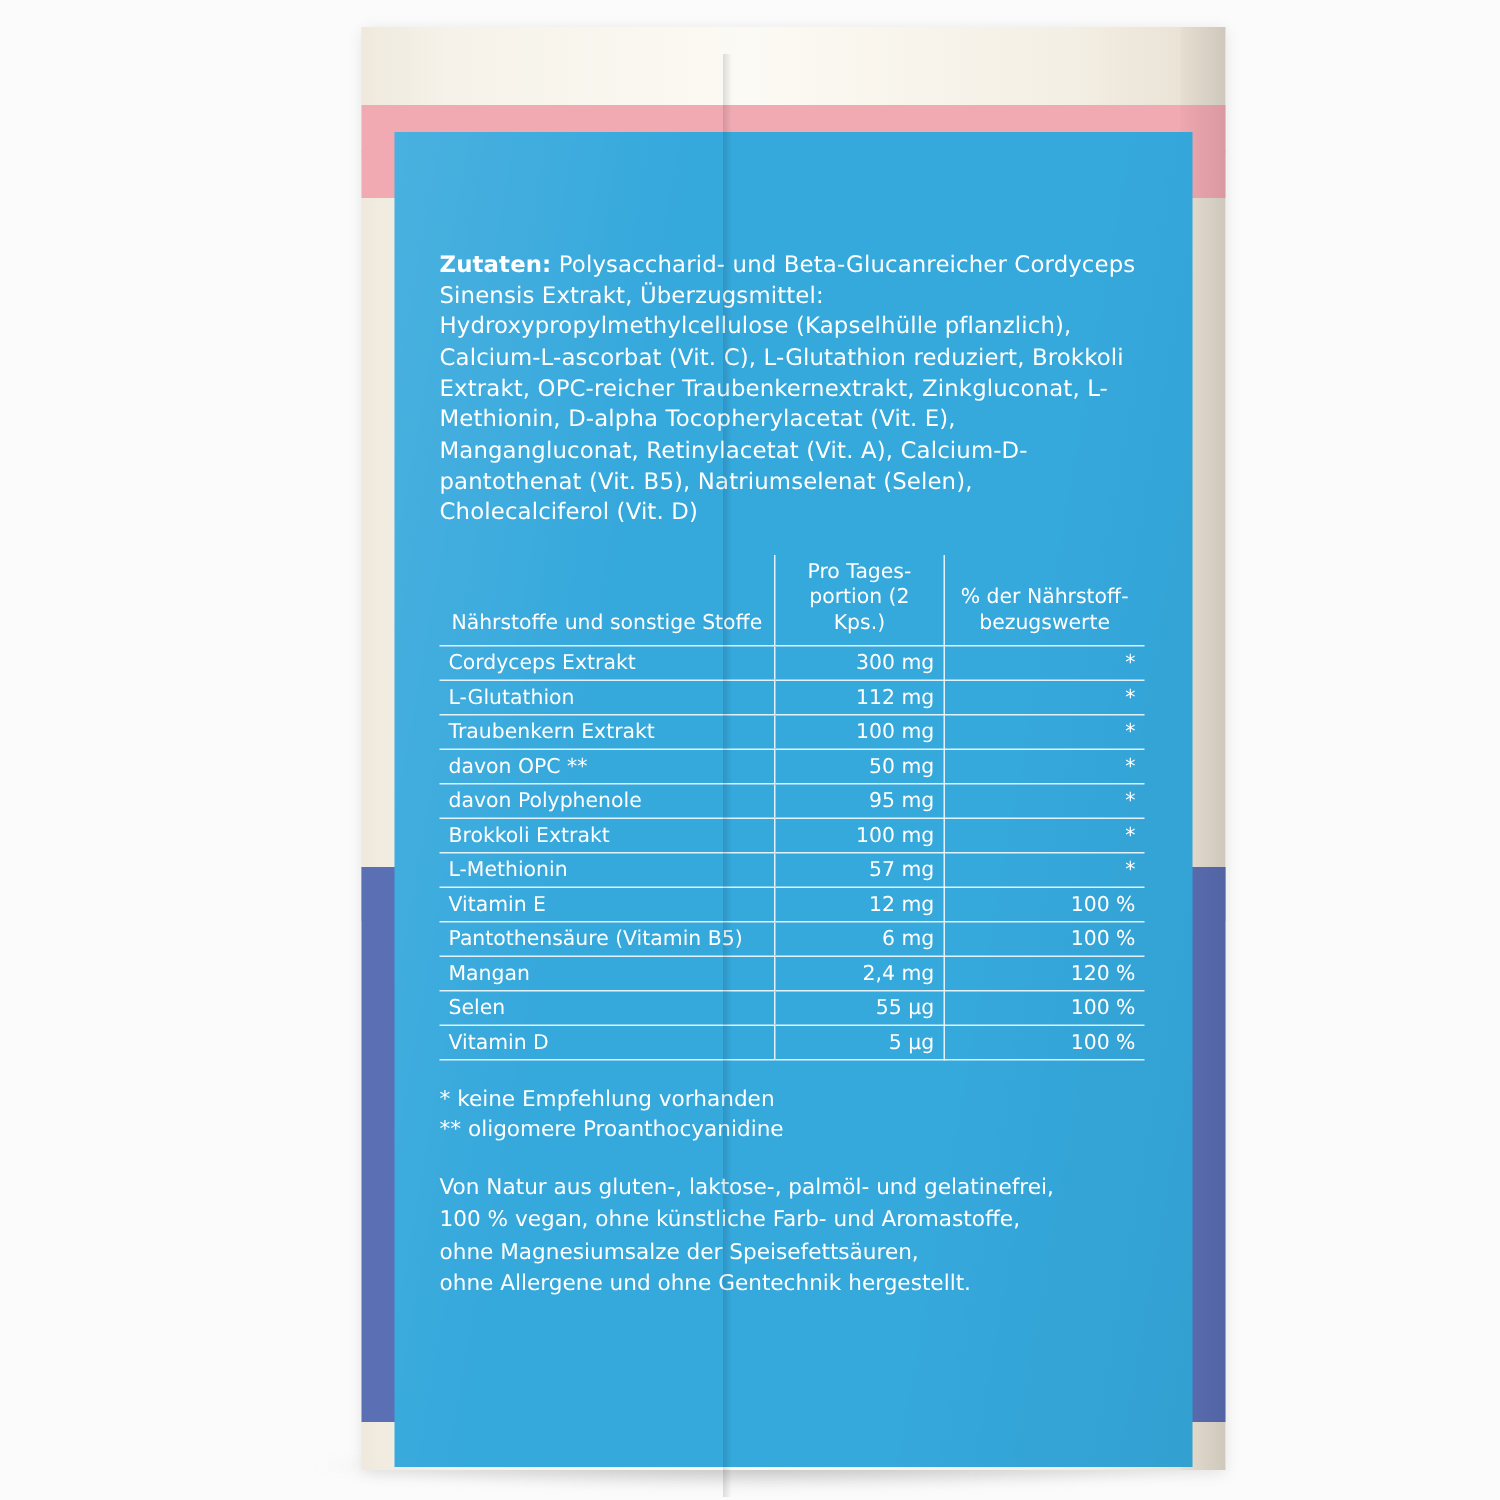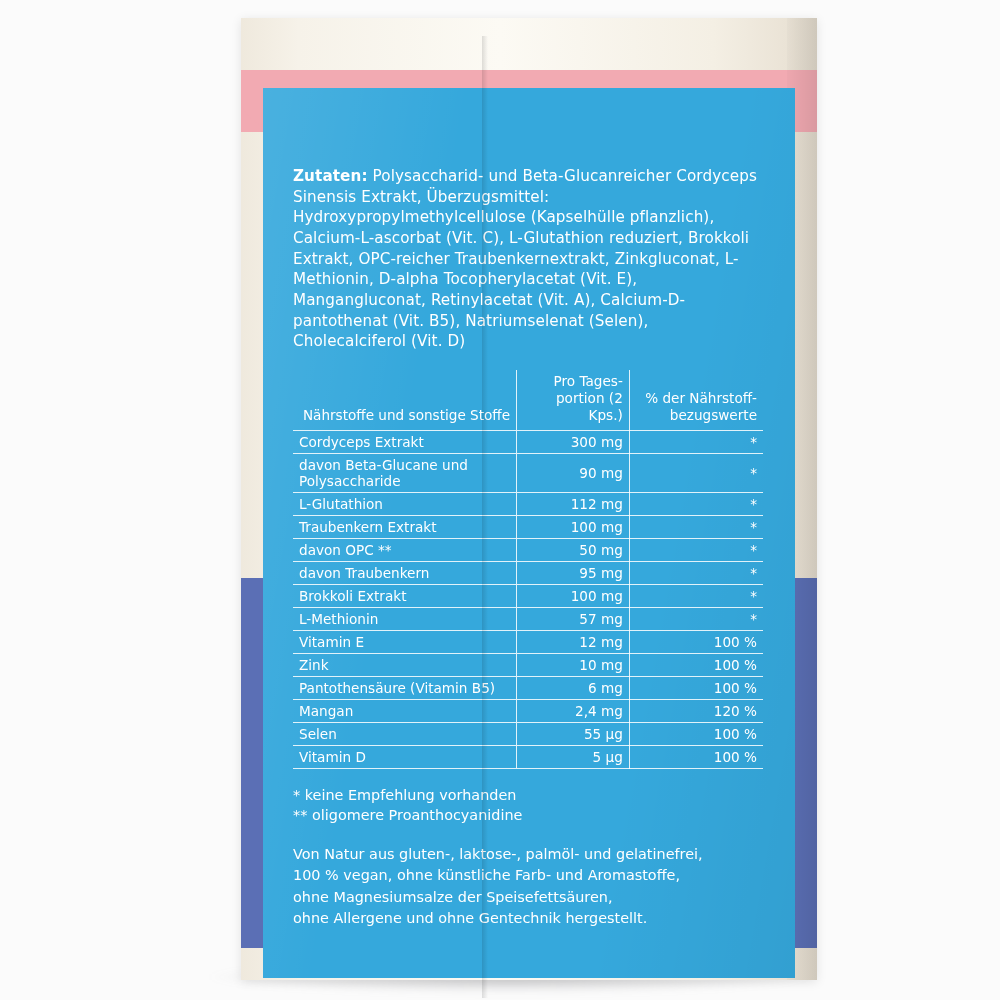--- a/index.html
+++ b/index.html
@@ -137,21 +137,21 @@
   }
   table.nutri th, table.nutri td {
     border-top: 1px solid rgba(255,255,255,0.85);
     border-bottom: 1px solid rgba(255,255,255,0.85);
     padding: 3px 6px;
     vertical-align: middle;
   }
   table.nutri th {
     border-top: none;
     font-weight: normal;
-    text-align: right;
+    text-align: center;
     padding-bottom: 6px;
     vertical-align: bottom;
     line-height: 1.25;
   }
   .col-a { width: 232px; }
   .col-b { width: 110px; text-align: center; }
   .col-c { width: 128px; text-align: center; }
   th.col-b, th.col-c { text-align: center; }
   td.col-b, td.col-c { text-align: right; }
   .vsep-b { border-left: 1px solid rgba(255,255,255,0.85); border-right: 1px solid rgba(255,255,255,0.85); }
@@ -213,62 +213,52 @@
               </th>
             </tr>
           </thead>
           <tbody id="nutri-body">
               <tr>
                 <td class="col-a">Cordyceps Extrakt</td>
                 <td class="col-b vsep-b">300 mg</td>
                 <td class="col-c">*</td>
               </tr>
               <tr>
-                <td class="col-a indent1">davon Beta-Glucane und Polysaccharide</td>
-                <td class="col-b vsep-b">90 mg</td>
-                <td class="col-c">*</td>
-              </tr>
-              <tr>
                 <td class="col-a">L-Glutathion</td>
                 <td class="col-b vsep-b">112 mg</td>
                 <td class="col-c">*</td>
               </tr>
               <tr>
                 <td class="col-a">Traubenkern Extrakt</td>
                 <td class="col-b vsep-b">100 mg</td>
                 <td class="col-c">*</td>
               </tr>
               <tr>
                 <td class="col-a indent1">davon OPC **</td>
                 <td class="col-b vsep-b">50 mg</td>
                 <td class="col-c">*</td>
               </tr>
               <tr>
-                <td class="col-a indent1">davon Traubenkern</td>
+                <td class="col-a indent1">davon Polyphenole</td>
                 <td class="col-b vsep-b">95 mg</td>
                 <td class="col-c">*</td>
               </tr>
               <tr>
                 <td class="col-a">Brokkoli Extrakt</td>
                 <td class="col-b vsep-b">100 mg</td>
                 <td class="col-c">*</td>
               </tr>
               <tr>
                 <td class="col-a">L-Methionin</td>
                 <td class="col-b vsep-b">57 mg</td>
                 <td class="col-c">*</td>
               </tr>
               <tr>
                 <td class="col-a">Vitamin E</td>
                 <td class="col-b vsep-b">12 mg</td>
-                <td class="col-c">100 %</td>
-              </tr>
-              <tr>
-                <td class="col-a">Zink</td>
-                <td class="col-b vsep-b">10 mg</td>
                 <td class="col-c">100 %</td>
               </tr>
               <tr>
                 <td class="col-a">Pantothensäure (Vitamin B5)</td>
                 <td class="col-b vsep-b">6 mg</td>
                 <td class="col-c">100 %</td>
               </tr>
               <tr>
                 <td class="col-a">Mangan</td>
                 <td class="col-b vsep-b">2,4 mg</td>

